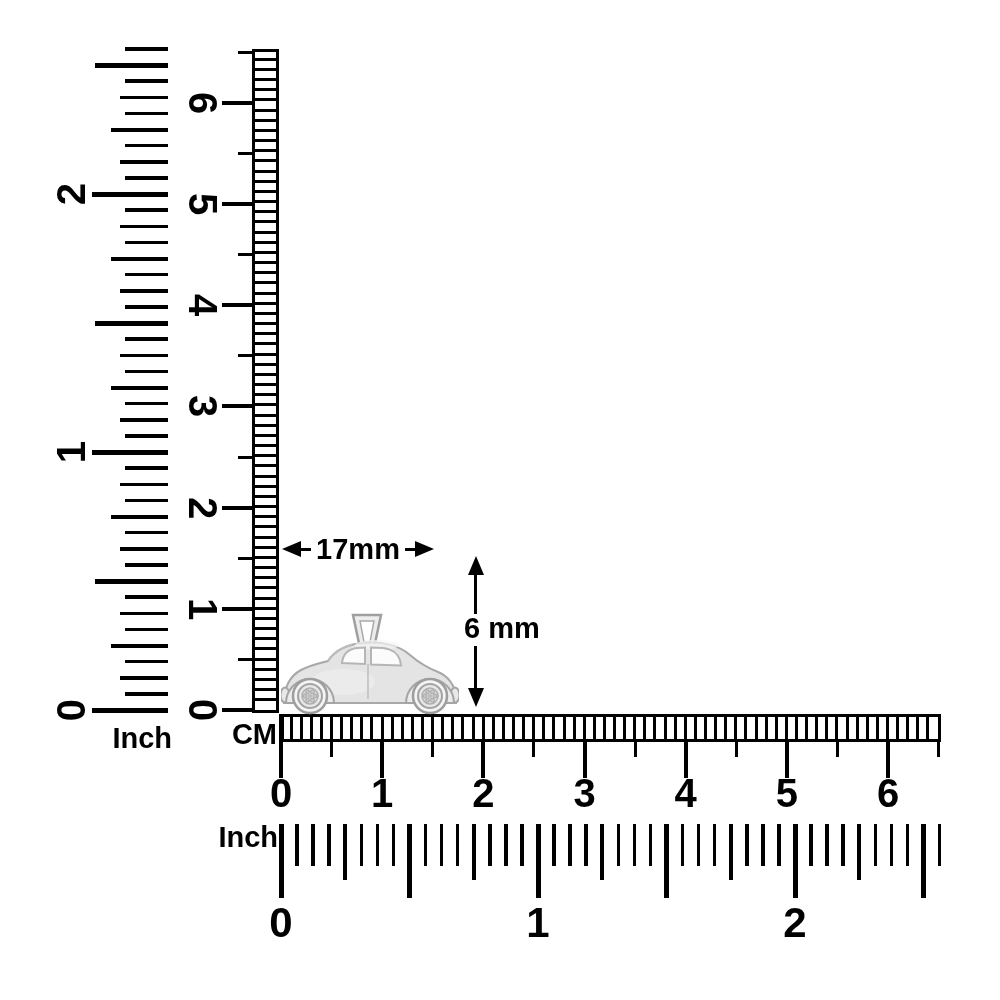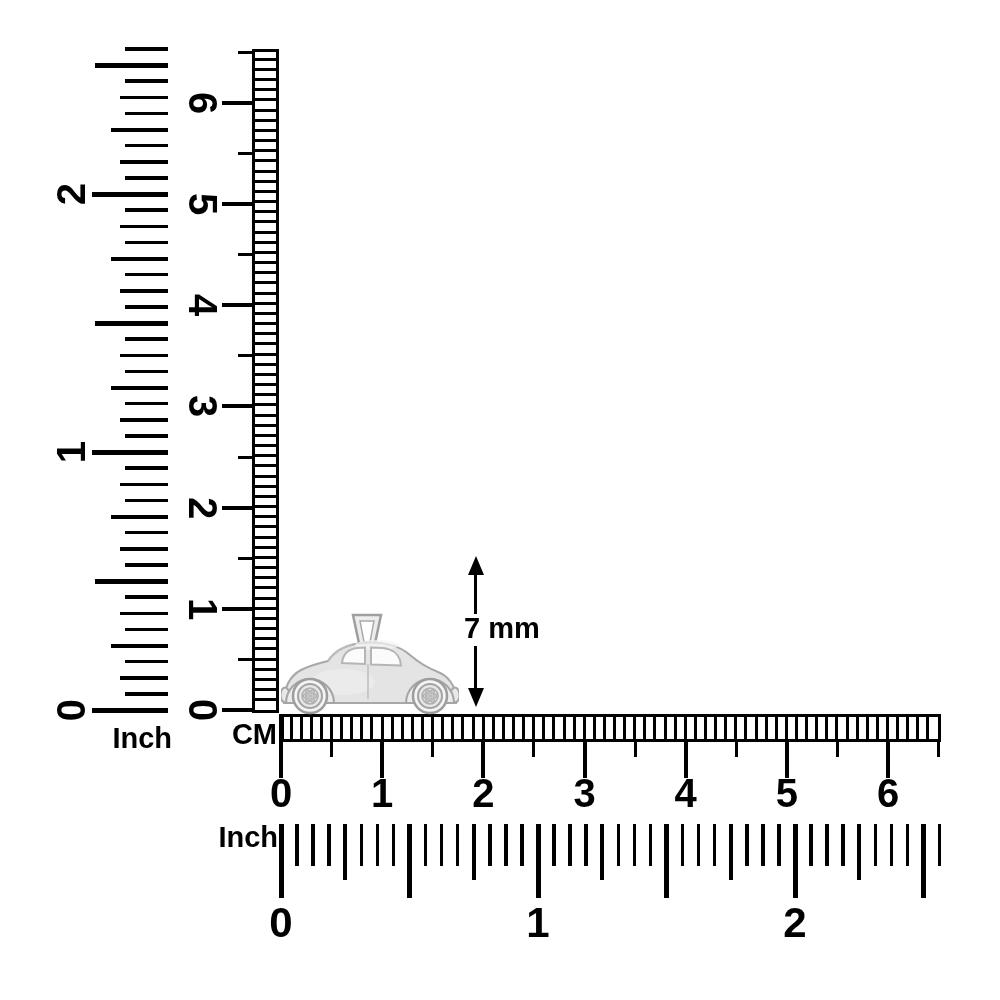--- a/index.html
+++ b/index.html
@@ -292,25 +292,32 @@
       <div class="tick" style="left: 937.812px; top: 824px; width: 3.5px; height: 42px;"></div>
       <div class="num" style="left: 259px; top: 901px; font-size: 42px;">0</div>
       <div class="num" style="left: 516px; top: 901px; font-size: 42px;">1</div>
       <div class="num" style="left: 773px; top: 901px; font-size: 42px;">2</div>
     </div>
 
   <div class="unit" style="left:92px;top:723px;width:80px;text-align:right;">Inch</div>
   <div class="unit" style="left:217px;top:719px;width:60px;text-align:right;">CM</div>
   <div class="unit" style="left:198px;top:822px;width:80px;text-align:right;">Inch</div>
 
+  <div class="dim-row" style="left:282px;top:535px;width:152px;height:28px;">
+    <div class="tri tri-left"></div>
+    <div class="seg-h"></div>
+    <div class="dim-text" style="padding:0 5px;">17mm</div>
+    <div class="seg-h"></div>
+    <div class="tri tri-right"></div>
+  </div>
 
   <div>
     <div class="tri-up" style="left:468px;top:556px;"></div>
     <div class="seg-v" style="left:474px;top:573px;height:41px;"></div>
-    <div class="dim-text abs" style="left:464px;top:614px;">7 mm</div>
+    <div class="dim-text abs" style="left:464px;top:614px;">6 mm</div>
     <div class="seg-v" style="left:474px;top:646px;height:42px;"></div>
     <div class="tri-down" style="left:468px;top:688px;"></div>
   </div>
 
   <svg class="abs" style="left:281px;top:610px;" width="178" height="105" viewBox="0 0 178 105">
 
     <g>
       <path d="M72,5 L100,5 L93,38 L79,38 Z" fill="#ededed" stroke="#9f9f9f" stroke-width="2.5"></path>
       <path d="M79,11 L93,11 L89,32 L83,32 Z" fill="#ffffff" stroke="#ababab" stroke-width="1.5"></path>
       <path d="M80,38 L92,38 L90,48 L82,48 Z" fill="#e0e0e0" stroke="#9f9f9f" stroke-width="2"></path>

